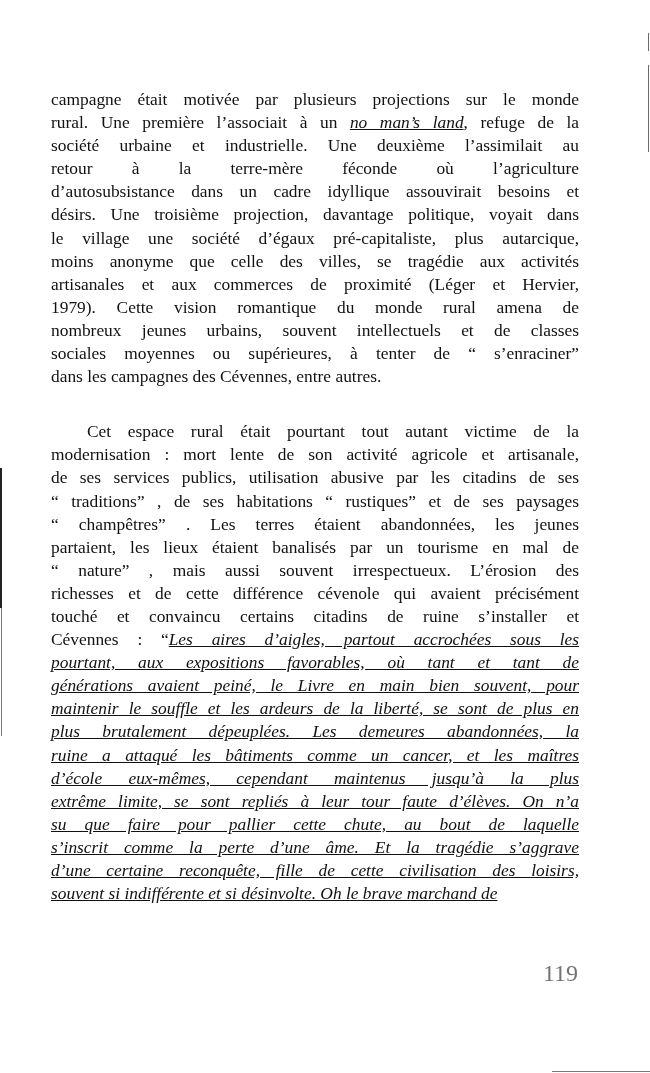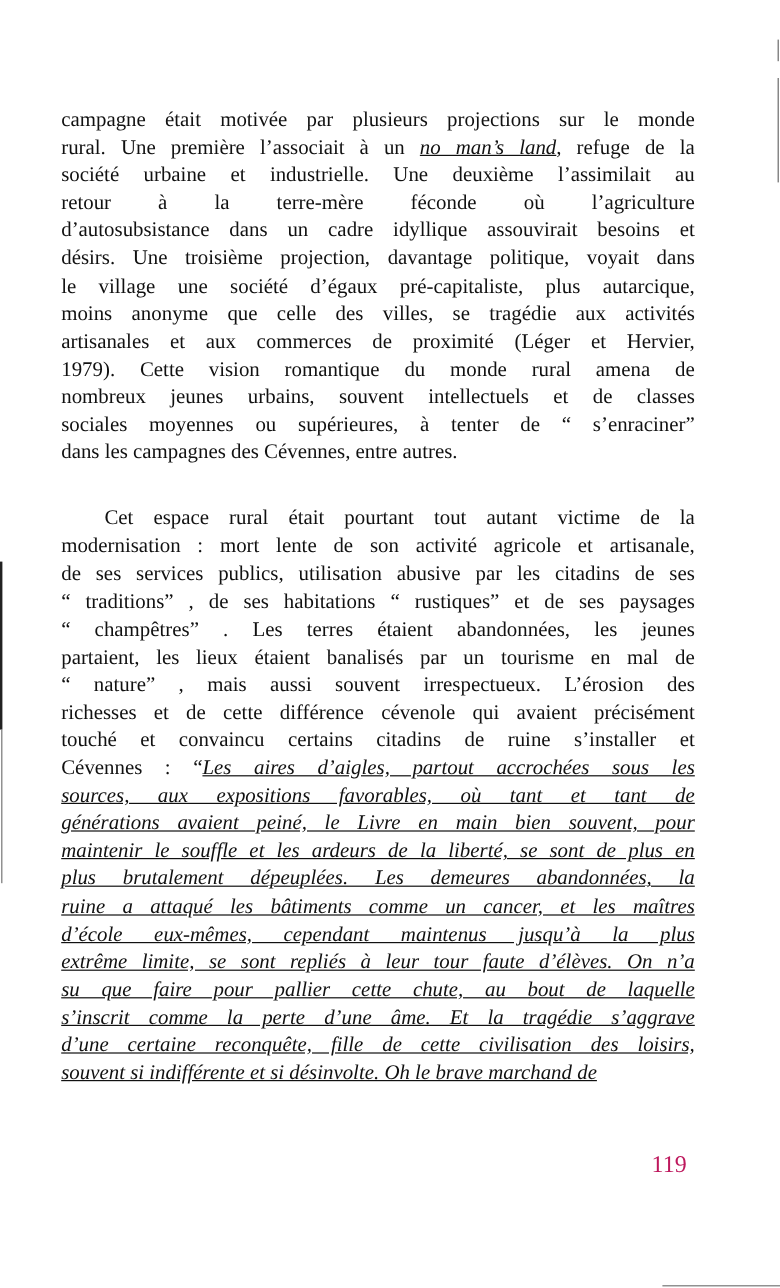--- a/index.html
+++ b/index.html
@@ -40,23 +40,23 @@
       text-align-last: left;
     }
     .line.first-indent {
       padding-left: 36px;
     }
     .it { font-style: italic; text-decoration: underline; }
     .page-number {
       position: absolute;
       left: 543px;
       top: 960px;
-      font-size: 20px;
+      font-size: 24px;
       font-family: "Liberation Serif", "DejaVu Serif", serif;
-      color: #be185d;
+      color: #737373;
     }
     .edge-line {
       position: absolute;
       background: #6a6a6a;
     }
     .edge-right-a { left: 648px; top: 33px; width: 1px; height: 18px; }
     .edge-right-b { left: 648px; top: 65px; width: 1px; height: 87px; }
     .edge-left { left: 0px; top: 468px; width: 2px; height: 140px; background: #222; }
     .edge-left-b { left: 1px; top: 608px; width: 1px; height: 128px; background: #777; }
     .edge-bottom { left: 552px; top: 1071px; width: 98px; height: 1px; background: #777; }
@@ -90,21 +90,21 @@
       <span class="line first-indent">Cet espace rural était pourtant tout autant victime de la</span>
       <span class="line">modernisation : mort lente de son activité agricole et artisanale,</span>
       <span class="line">de ses services publics, utilisation abusive par les citadins de ses</span>
       <span class="line">“ traditions” , de ses habitations “ rustiques”  et de ses paysages</span>
       <span class="line">“ champêtres” . Les terres étaient abandonnées, les jeunes</span>
       <span class="line">partaient, les lieux étaient banalisés par un tourisme en mal de</span>
       <span class="line">“ nature” , mais aussi souvent irrespectueux. L’érosion des</span>
       <span class="line">richesses et de cette différence cévenole qui avaient précisément</span>
       <span class="line">touché et convaincu certains citadins de ruine s’installer et</span>
       <span class="line">Cévennes : “<span class="it">Les aires d’aigles, partout accrochées sous les</span></span>
-      <span class="line"><span class="it">sources, aux expositions favorables, où tant et tant de</span></span>
+      <span class="line"><span class="it">pourtant, aux expositions favorables, où tant et tant de</span></span>
       <span class="line"><span class="it">générations avaient peiné, le Livre en main bien souvent, pour</span></span>
       <span class="line"><span class="it">maintenir le souffle et les ardeurs de la liberté, se sont de plus en</span></span>
       <span class="line"><span class="it">plus brutalement dépeuplées. Les demeures abandonnées, la</span></span>
       <span class="line"><span class="it">ruine a attaqué les bâtiments comme un cancer, et les maîtres</span></span>
       <span class="line"><span class="it">d’école eux-mêmes, cependant maintenus jusqu’à la plus</span></span>
       <span class="line"><span class="it">extrême limite, se sont repliés à leur tour faute d’élèves. On n’a</span></span>
       <span class="line"><span class="it">su que faire pour pallier cette chute, au bout de laquelle</span></span>
       <span class="line"><span class="it">s’inscrit comme la perte d’une âme. Et la tragédie s’aggrave</span></span>
       <span class="line"><span class="it">d’une certaine reconquête, fille de cette civilisation des loisirs,</span></span>
       <span class="line last"><span class="it">souvent si indifférente et si désinvolte. Oh le brave marchand de</span></span>

